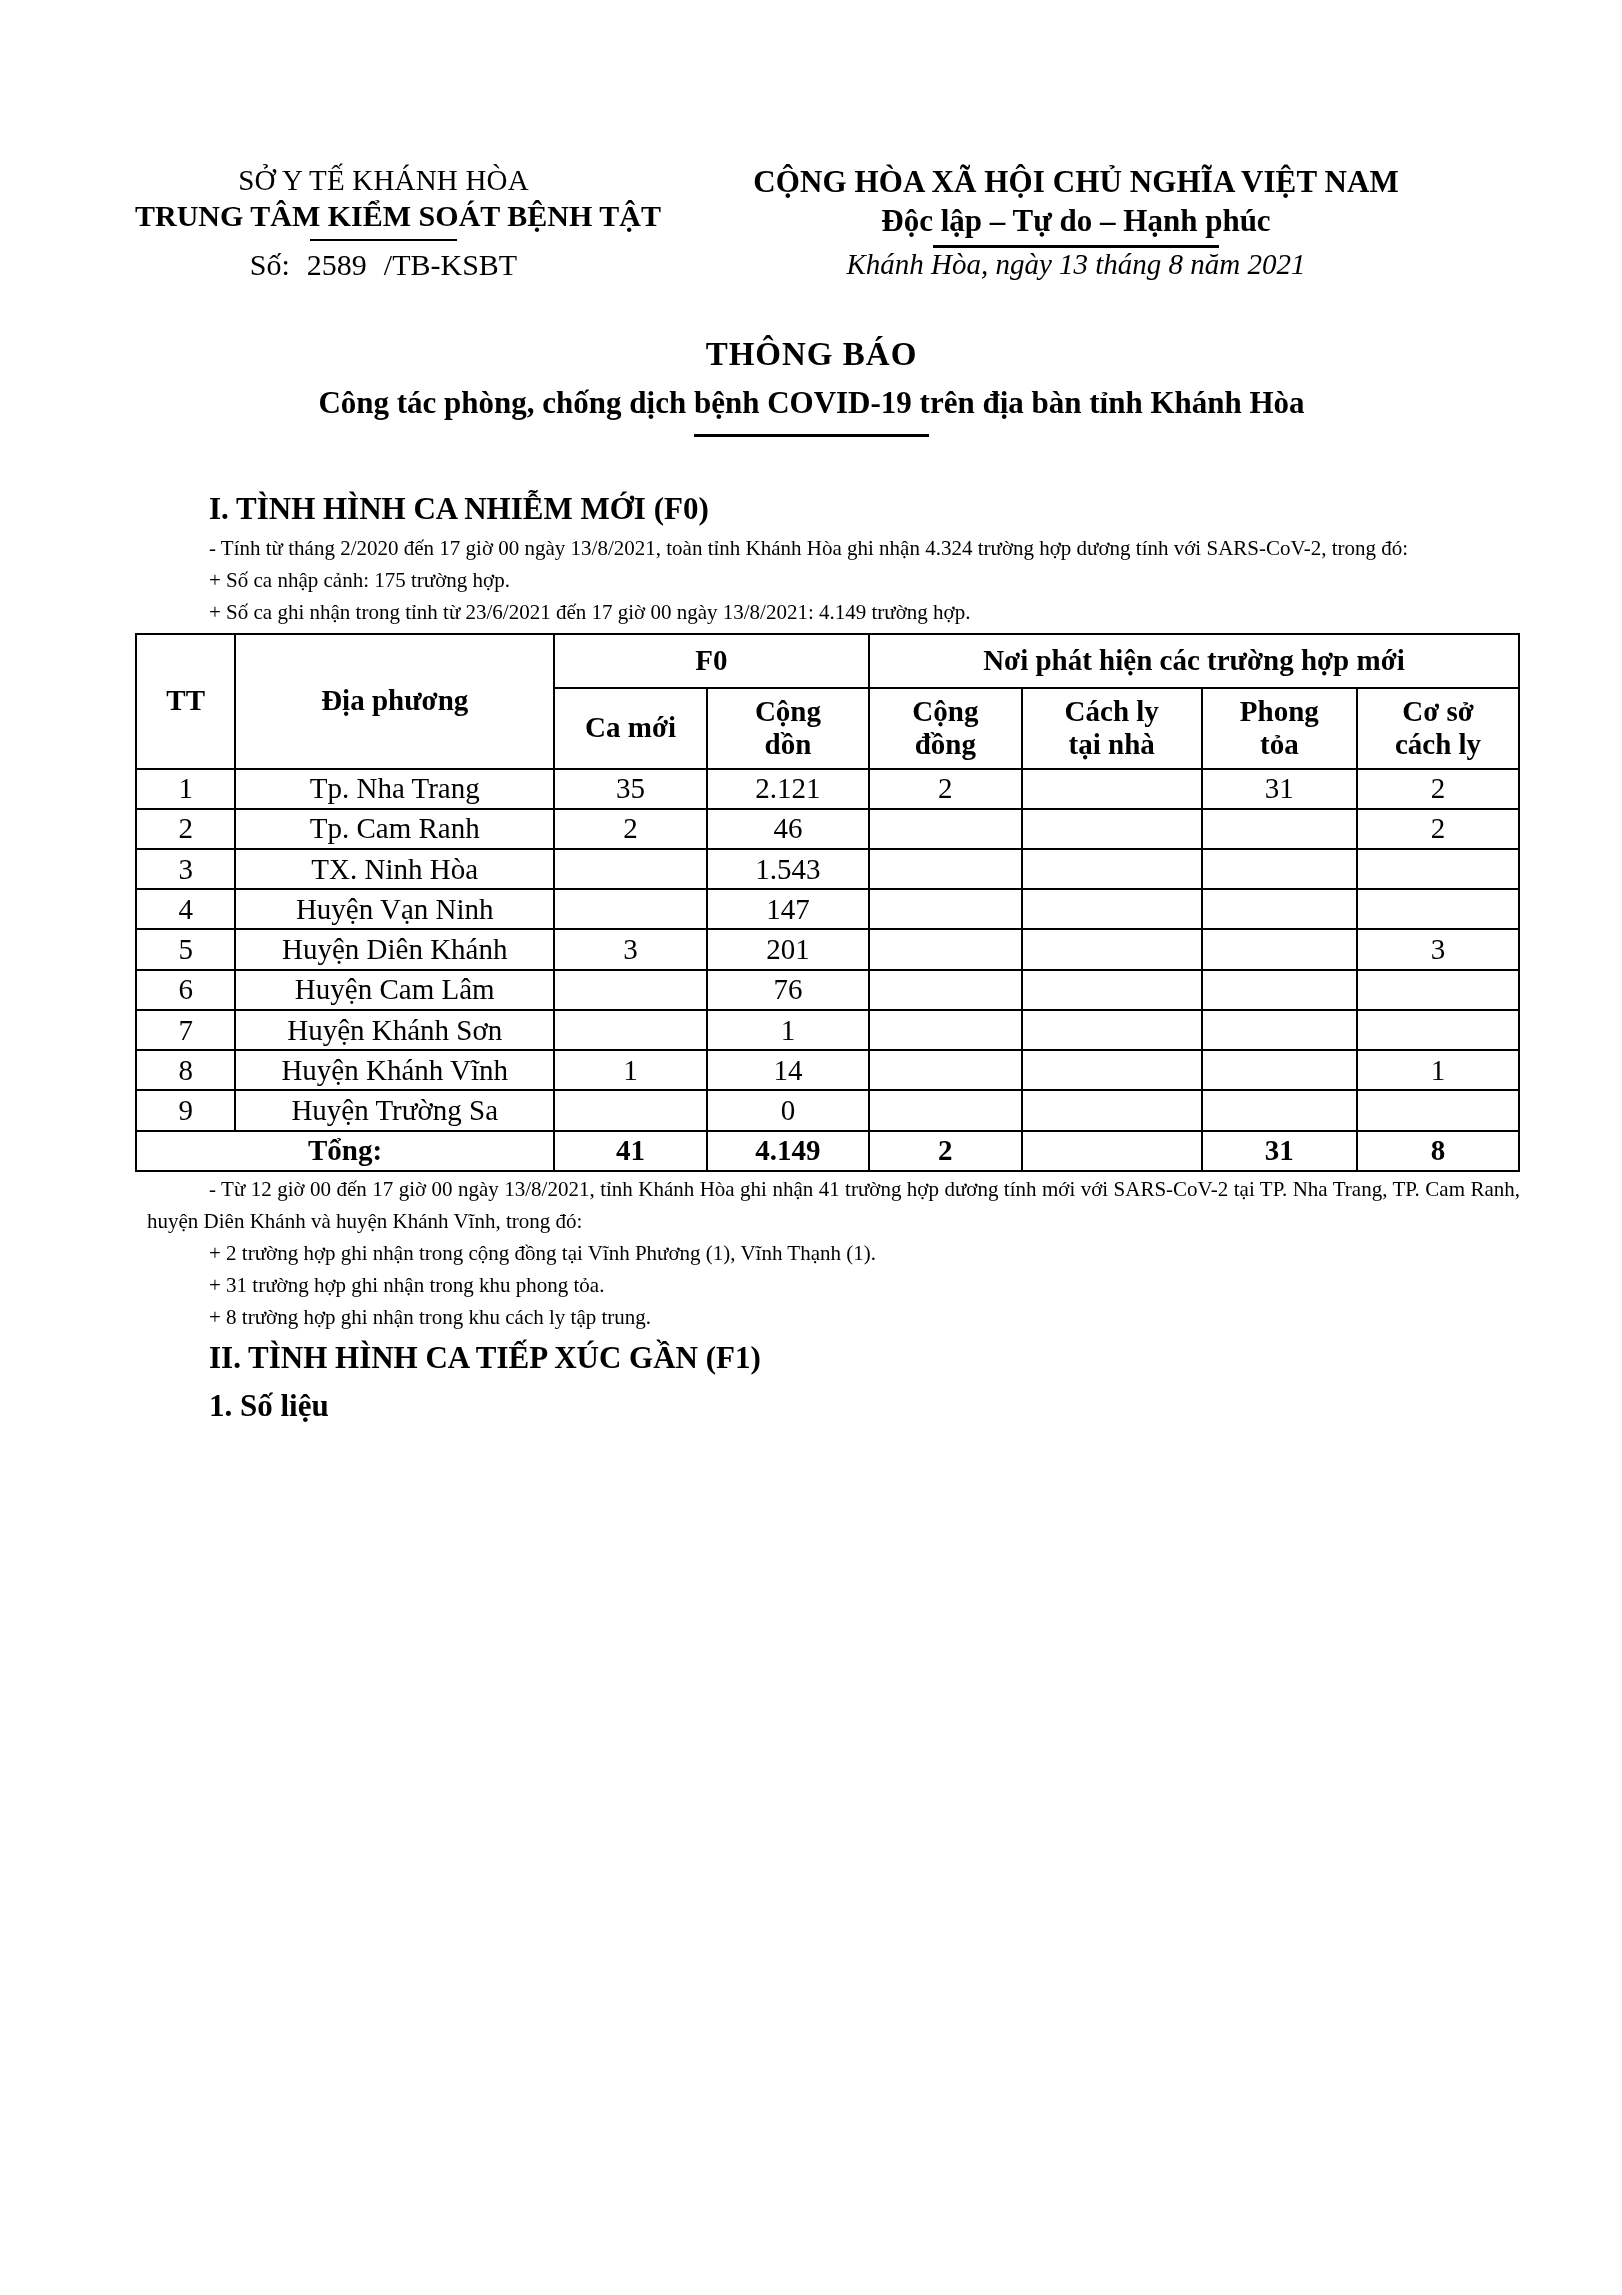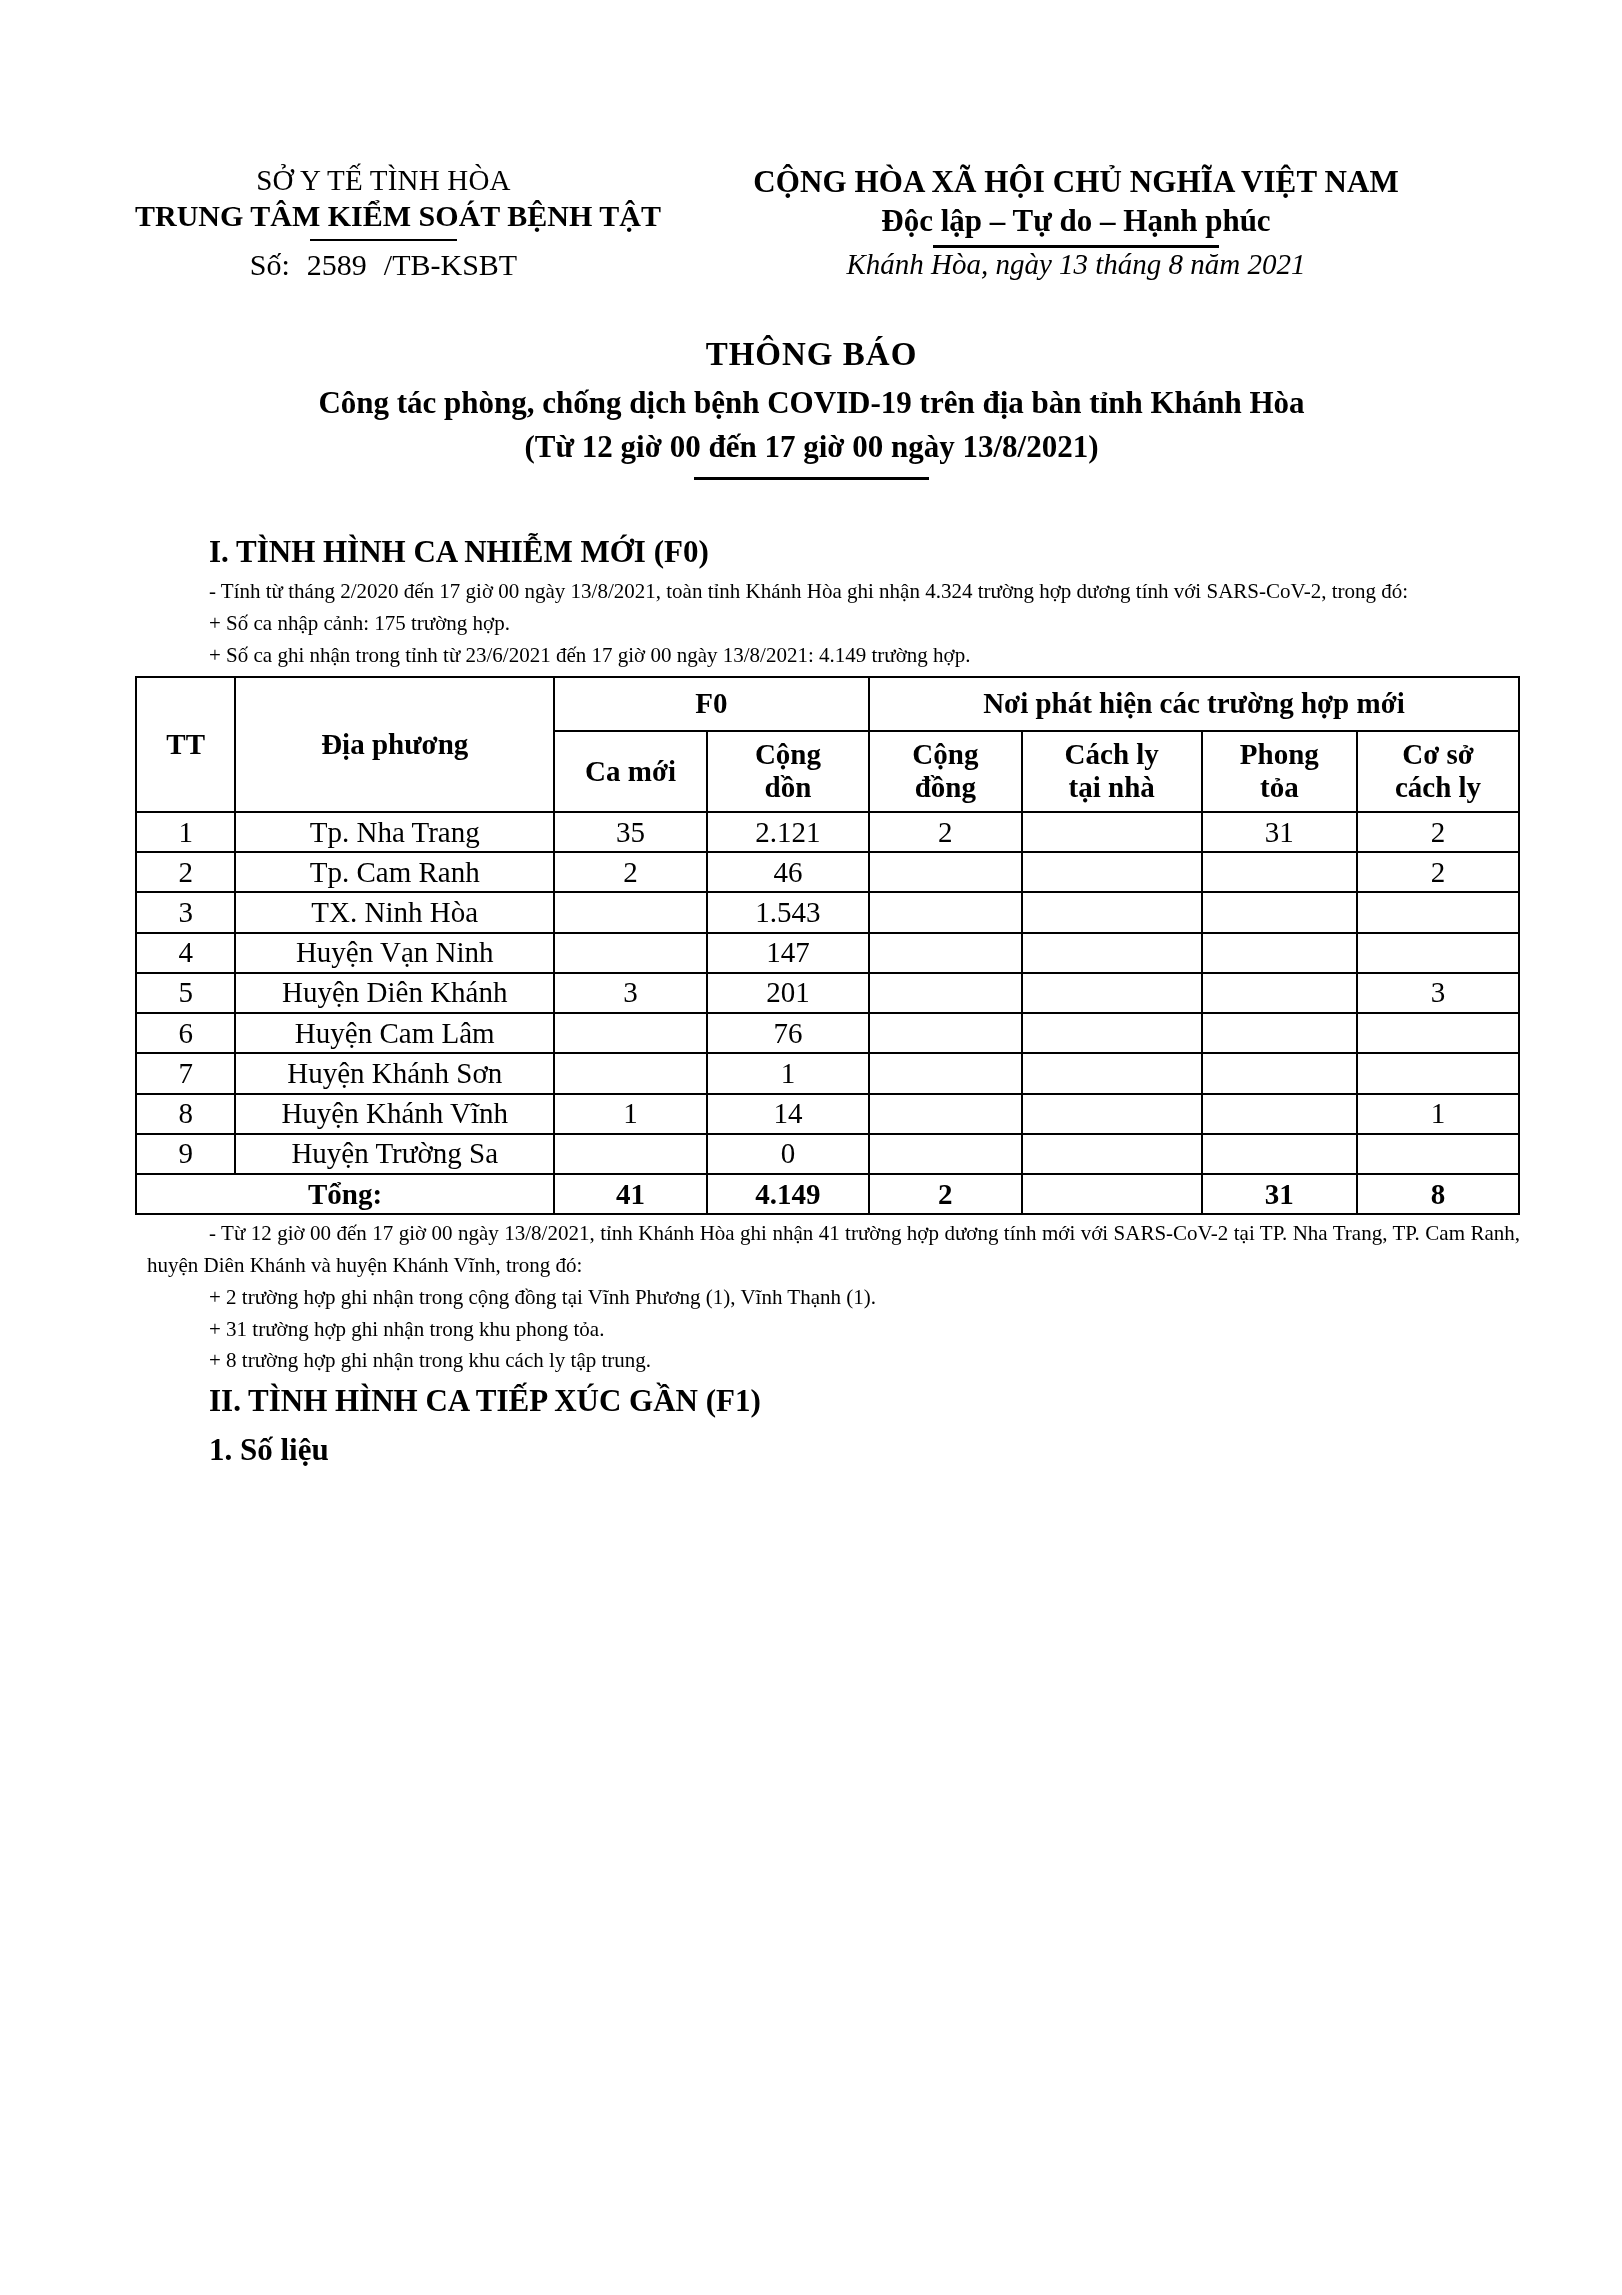--- a/index.html
+++ b/index.html
@@ -183,21 +183,21 @@
 
   .after-table { margin-top: 2.6px; }
 </style>
 </head>
 <body>
 
 <div class="page">
 
   <div class="doc-header">
     <div class="hdr-left">
-      <div class="org-line1">SỞ Y TẾ TÌNH HÒA</div>
+      <div class="org-line1">SỞ Y TẾ KHÁNH HÒA</div>
       <div class="org-line2">TRUNG TÂM KIỂM SOÁT BỆNH TẬT</div>
       <div class="rule rule-left"></div>
     </div>
     <div class="hdr-right">
       <div class="nation-line1">CỘNG HÒA XÃ HỘI CHỦ NGHĨA VIỆT NAM</div>
       <div class="nation-line2">Độc lập – Tự do – Hạnh phúc</div>
       <div class="rule rule-right"></div>
     </div>
   </div>
 
@@ -206,21 +206,20 @@
       <span class="doc-number"><span>Số:</span><span class="sp"></span><span>2589</span><span class="sp"></span><span>/TB-KSBT</span></span>
     </div>
     <div class="num-right">
       <span class="doc-place-date">Khánh Hòa, ngày 13 tháng 8 năm 2021</span>
     </div>
   </div>
 
   <div class="title-block">
     <div class="t-notice">THÔNG BÁO</div>
     <div class="t-subject">Công tác phòng, chống dịch bệnh COVID-19 trên địa bàn tỉnh Khánh Hòa</div>
-    <div class="t-period">(Từ 12 giờ 00 đến 17 giờ 00 ngày 13/8/2021)</div>
     <div class="rule-title"></div>
   </div>
 
   <div class="body-block">
     <div class="sec-head">I. TÌNH HÌNH CA NHIỄM MỚI (F0)</div>
     <p class="para">- Tính từ tháng 2/2020 đến 17 giờ 00 ngày 13/8/2021, toàn tỉnh Khánh Hòa ghi nhận 4.324 trường hợp dương tính với SARS-CoV-2, trong đó:</p>
     <p class="para">+ Số ca nhập cảnh: 175 trường hợp.</p>
     <p class="para">+ Số ca ghi nhận trong tỉnh từ 23/6/2021 đến 17 giờ 00 ngày 13/8/2021: 4.149 trường hợp.</p>
   </div>
 

